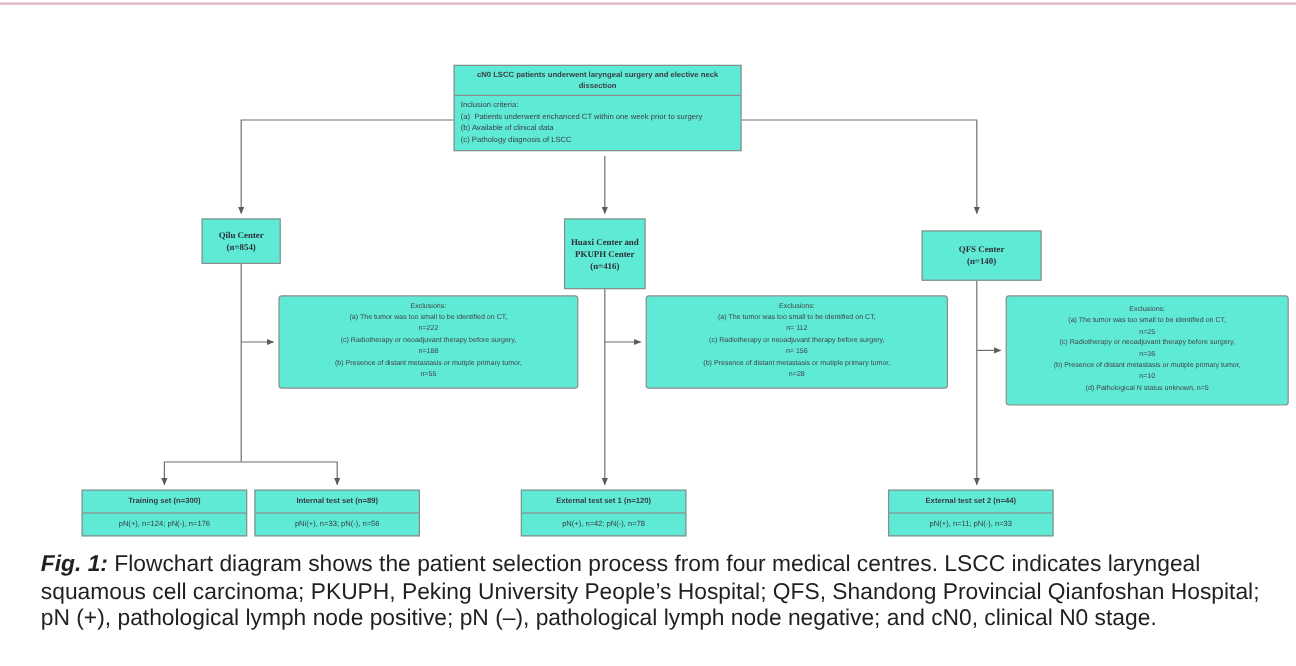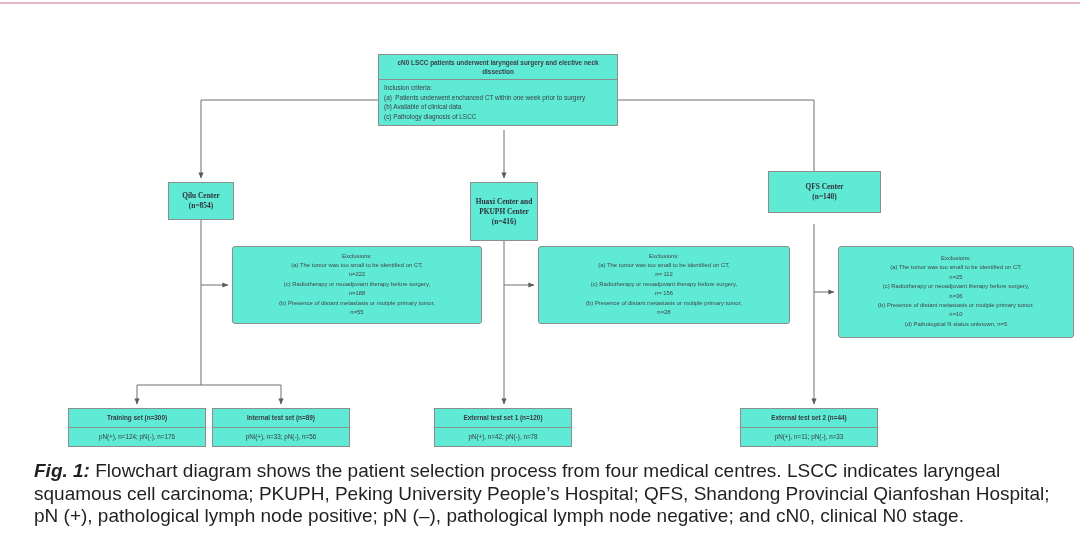--- a/index.html
+++ b/index.html
@@ -74,21 +74,21 @@
     font-size: 7.4px;
     line-height: 10px;
     color: #2f2f38;
     display: flex;
     align-items: center;
     justify-content: center;
     padding: 2px;
   }
   #node-qilu  { left: 168px; top: 182px; width:  66px; height: 38px; }
   #node-huaxi { left: 470px; top: 182px; width:  68px; height: 59px; }
-  #node-qfs   { left: 768px; top: 171px; width:  113px; height: 42px; }
+  #node-qfs   { left: 768px; top: 192px; width:  100px; height: 42px; }
 
   
   .excl {
     border-radius: 3px;
     font-size: 5.9px;
     line-height: 9.4px;
     text-align: center;
     color: #44444c;
     padding: 6px 6px 7px;
     display: flex;

